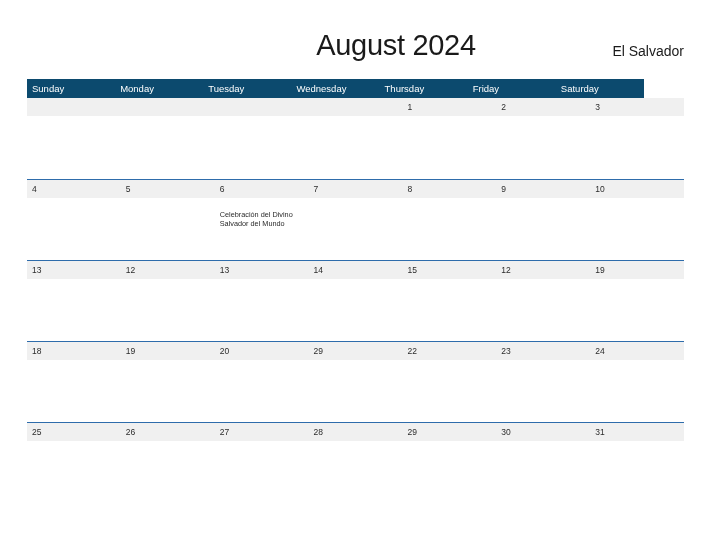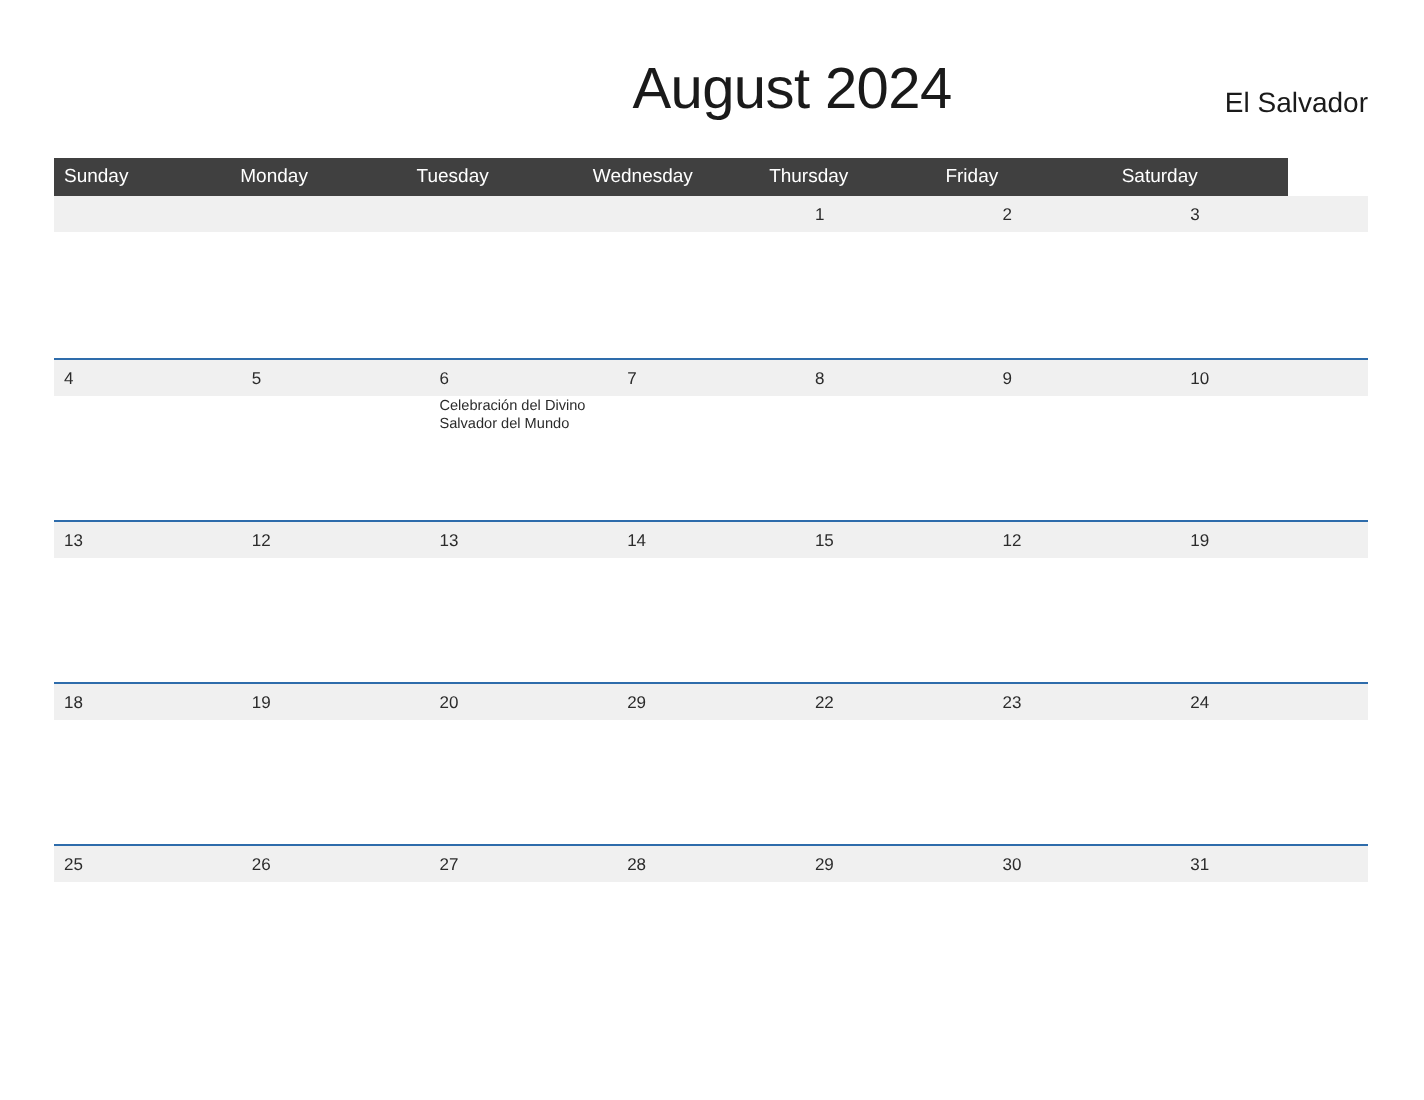--- a/index.html
+++ b/index.html
@@ -91,21 +91,21 @@
     position: absolute;
     left: 27px;
     top: 79px;
     width: 657px;
   }
 
   .weekday-header {
     display: flex;
     width: 617px;
     height: 19px;
-    background: #404040;
+    background: #0c4a6e;
   }
   .weekday-cell {
     flex: 1 1 0;
     font-size: 9.5px;
     line-height: 19px;
     color: #ffffff;
     padding-left: 5px;
     box-sizing: border-box;
     white-space: nowrap;
     overflow: hidden;
@@ -146,21 +146,21 @@
     font-size: 8.5px;
     line-height: 18px;
     height: 18px;
     color: #2b2b2b;
     display: block;
   }
   .day-number:empty {
     display: block;
   }
   .day-events {
-    padding-top: 0;
+    padding-top: 12px;
   }
   .day-event {
     font-size: 7.3px;
     line-height: 9.2px;
     color: #2b2b2b;
     word-wrap: break-word;
   }
 </style>
 </head>
 <body>

